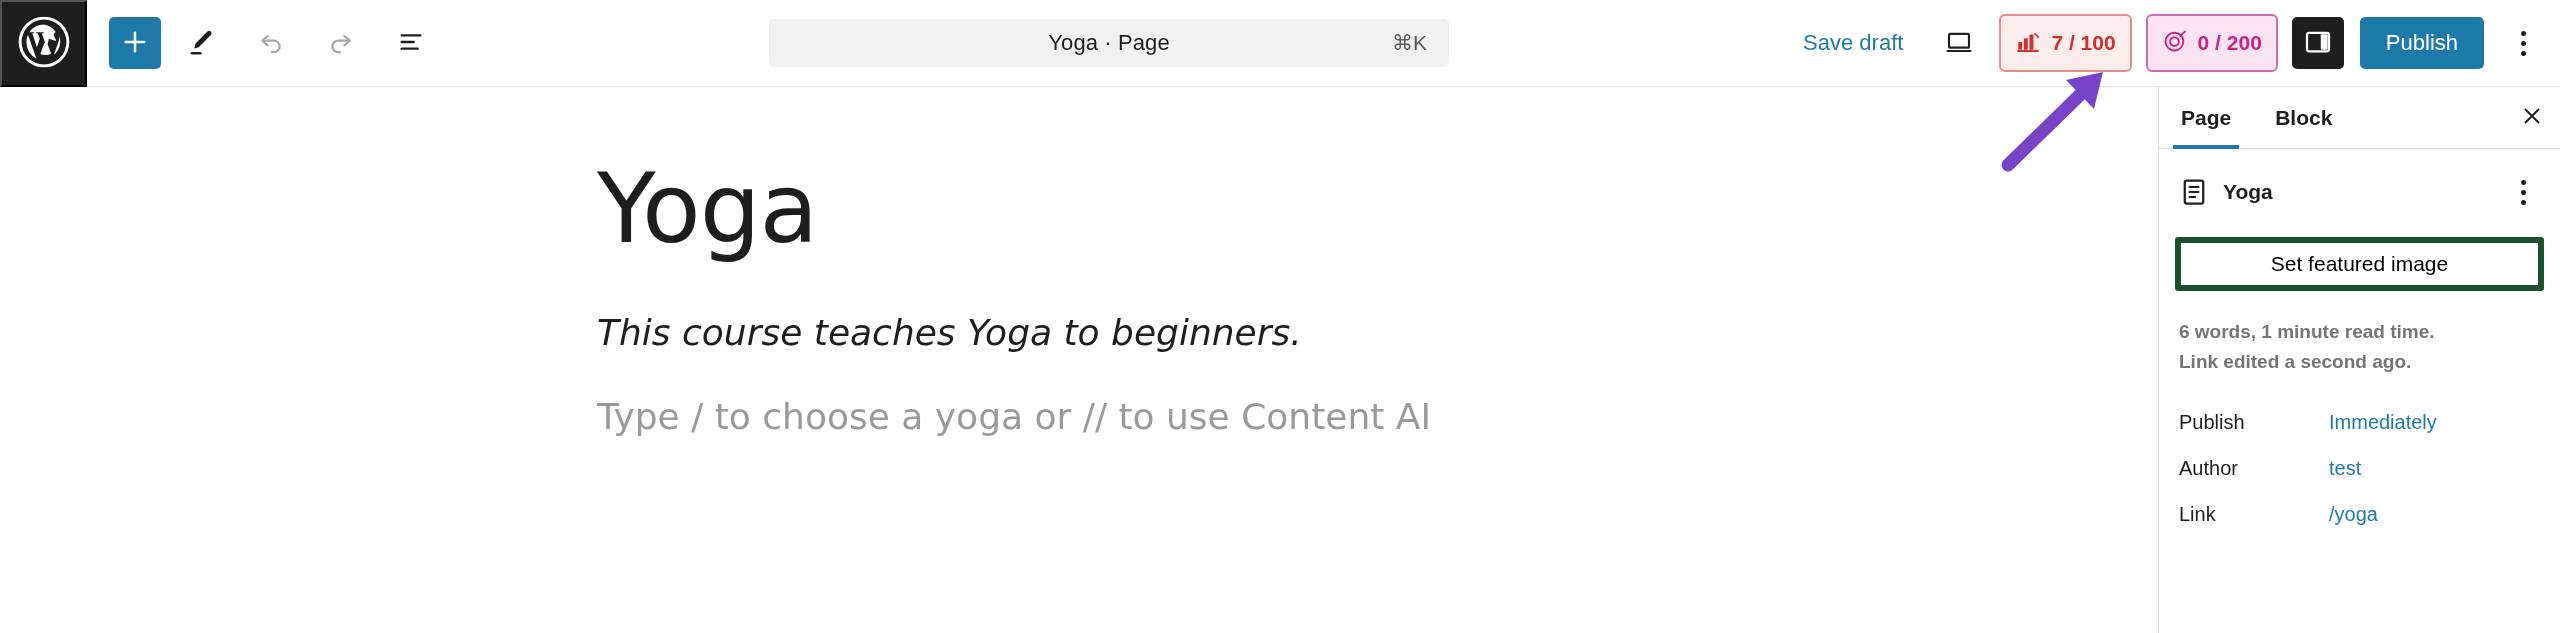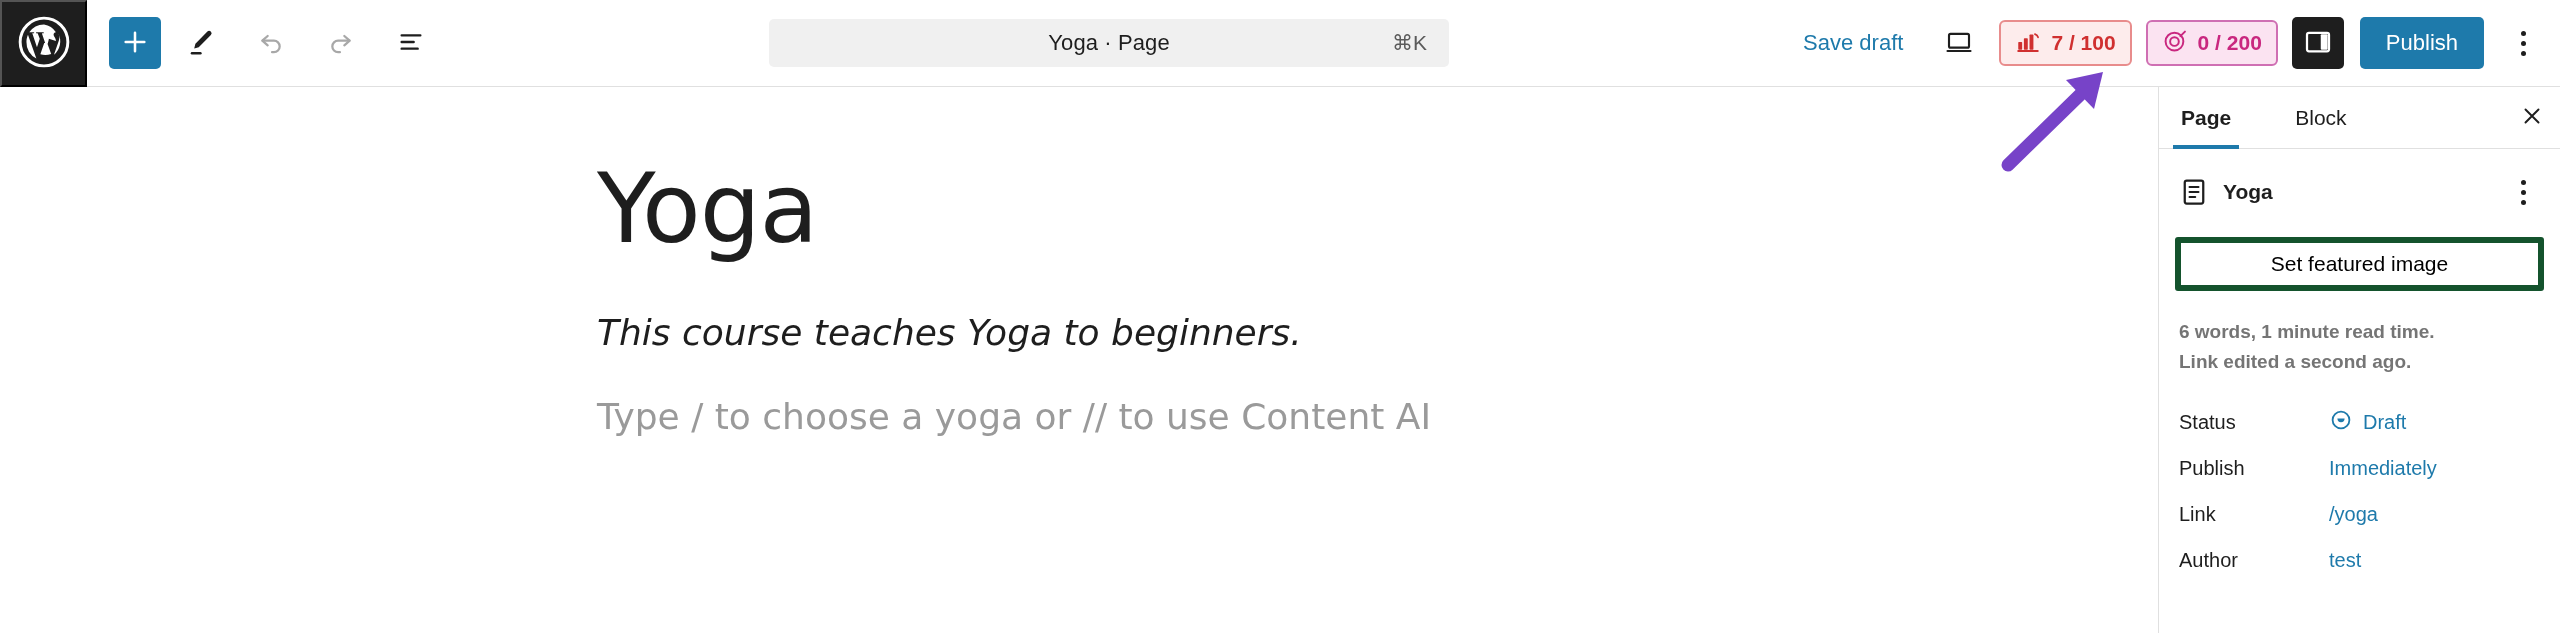--- a/index.html
+++ b/index.html
@@ -51,21 +51,21 @@
   .right-group { display:flex; align-items:center; gap:2px; padding-right:14px; }
   .save-draft {
     font-size:22px; color:#1e7aab; background:none; border:none;
     padding:0 26px; cursor:pointer; white-space:nowrap;
   }
   .view-btn { width:56px; height:56px; display:flex; align-items:center; justify-content:center; background:none; border:none; cursor:pointer; margin-right:10px;}
   .view-btn svg { width:30px; height:30px; }
 
   .score-badge {
     display:flex; align-items:center; gap:10px;
-    height:46px; padding:0 14px; border-radius:6px;
+    height:58px; padding:0 14px; border-radius:6px;
     font-size:21px; font-weight:700; cursor:pointer; margin-right:12px;
   }
   .badge-seo { background:#fdecec; border:2px solid #e88c8c; color:#d03030; }
   .badge-ai  { background:#fbe3f1; border:2px solid #cf6fb3; color:#c9277f; }
   .score-badge svg { width:26px; height:26px; flex:0 0 26px; }
 
   .panel-toggle {
     width:52px; height:52px; border-radius:5px; background:#1e1e1e;
     display:flex; align-items:center; justify-content:center;
     border:none; cursor:pointer; margin-right:14px;
@@ -110,26 +110,27 @@
     font-family:"DejaVu Sans", sans-serif;
   }
 
   
   .sidebar {
     position:absolute; top:87px; right:0; width:402px; height:546px;
     background:#ffffff; border-left:1px solid #e0e0e0;
   }
   .sb-tabs {
     height:62px; display:flex; align-items:stretch;
-    border-bottom:1px solid #e0e0e0; position:relative;gap:20px;
+    border-bottom:1px solid #e0e0e0; position:relative;
   }
   .sb-tab {
     padding:0 22px; display:flex; align-items:center; justify-content:center;
     font-size:21px; color:#1e1e1e; background:none; border:none; cursor:pointer;
     position:relative;
+    font-weight:bold;
   }
   .sb-tab.active { font-weight:600; }
   .sb-tab.active::after {
     content:""; position:absolute; left:14px; right:14px; bottom:-1px;
     height:4px; background:#1e7aab;
   }
   .sb-close {
     margin-left:auto; width:56px; display:flex; align-items:center;
     justify-content:center; background:none; border:none; cursor:pointer;
   }
@@ -336,46 +337,34 @@
 
     <button class="featured-btn">Set featured image</button>
 
     <div class="sb-meta">
       <p>6 words, 1 minute read time.</p>
       <p>Link edited a second ago.</p>
     </div>
 
     <div class="sb-rows">
 
-      <div class="sb-row">
-        <span class="sb-row-label">Status</span>
-        <button class="sb-row-value">
-          <span>
-            <svg viewBox="0 0 24 24" fill="none" width="24" height="24">
-              <circle cx="12" cy="12" r="8.4" stroke="#1e7aab" stroke-width="1.8"></circle>
-              <path d="M8.4 10.6h7.2a3.6 3.6 0 0 1-7.2 0Z" fill="#1e7aab"></path>
-            </svg>
-          </span>
-          <span>Draft</span>
-        </button>
-      </div>
 
       <div class="sb-row">
         <span class="sb-row-label">Publish</span>
         <button class="sb-row-value">Immediately</button>
       </div>
 
       <div class="sb-row">
+        <span class="sb-row-label">Author</span>
+        <button class="sb-row-value">test</button>
+      </div>
+
+      <div class="sb-row">
         <span class="sb-row-label">Link</span>
         <button class="sb-row-value">/yoga</button>
-      </div>
-
-      <div class="sb-row">
-        <span class="sb-row-label">Author</span>
-        <button class="sb-row-value">test</button>
       </div>
 
     </div>
   </div>
 </div>
 
 <svg class="annotation" viewBox="0 0 2560 633">
   <g>
     <line x1="2008" y1="165" x2="2087" y2="88" stroke="#7743c8" stroke-width="13" stroke-linecap="round"></line>
     <path d="M2103 72 L2066 80 L2094 109 Z" fill="#7743c8"></path>

